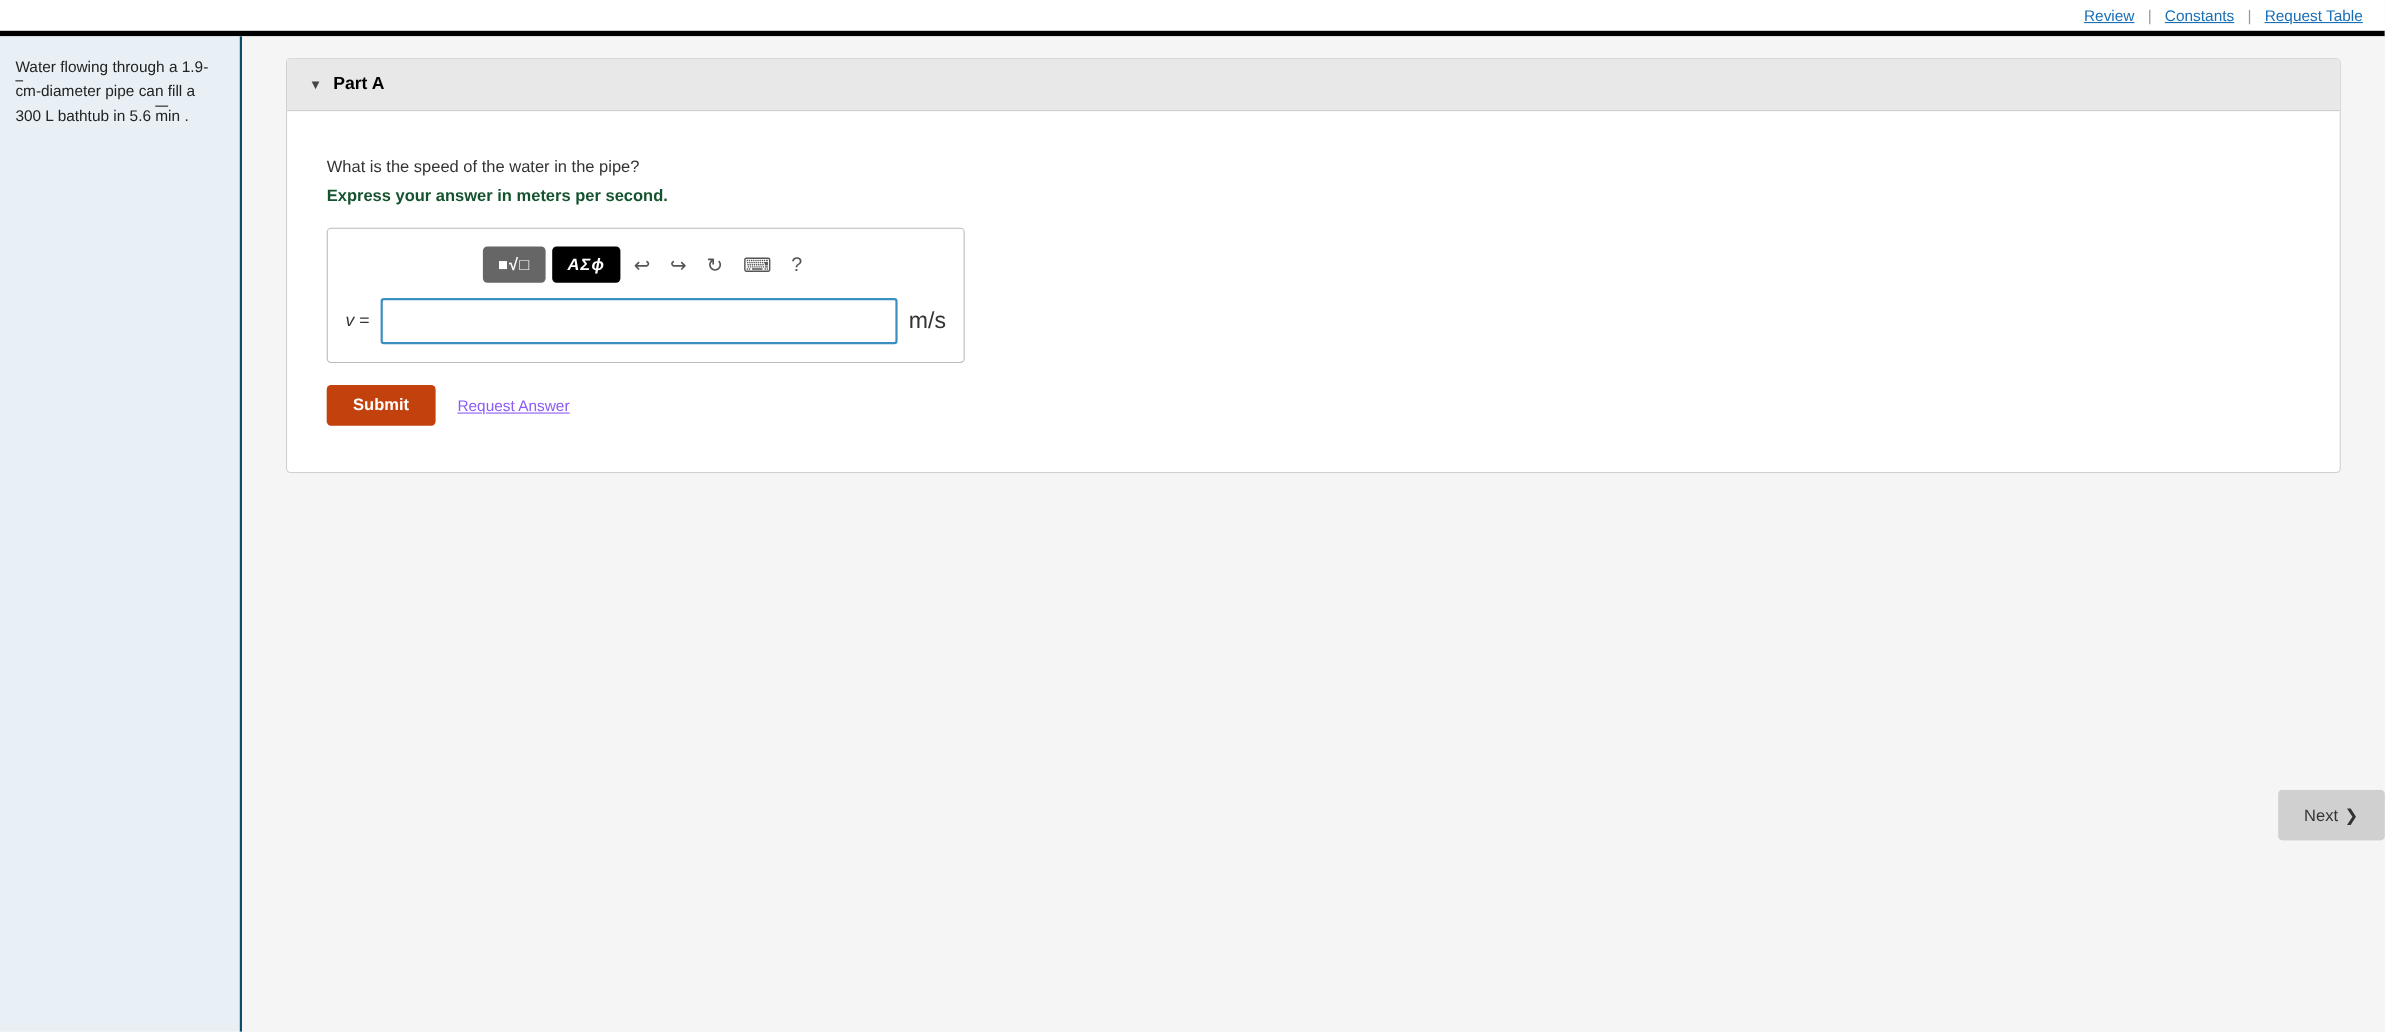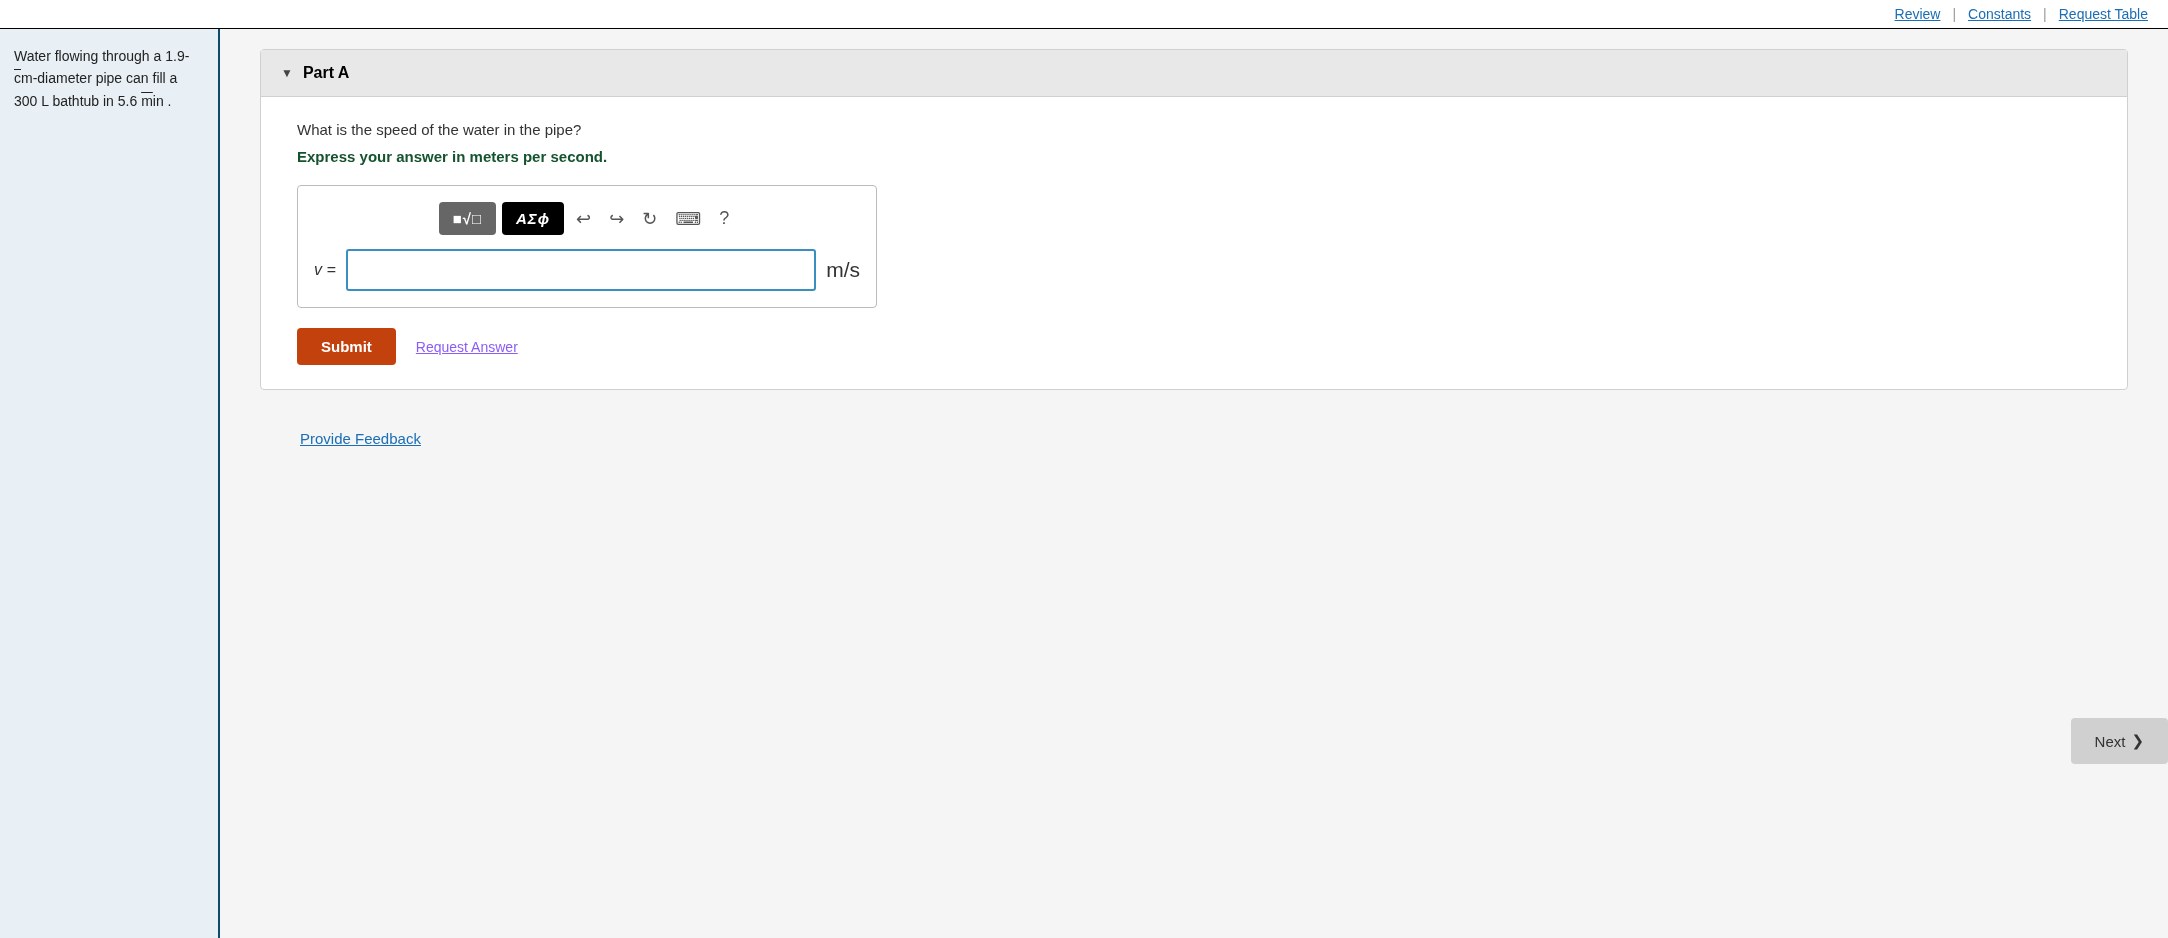--- a/index.html
+++ b/index.html
@@ -11,21 +11,21 @@
       flex-direction: column;
     }
 
     
     .top-bar {
       display: flex;
       justify-content: flex-end;
       align-items: center;
       padding: 6px 20px;
       background: #fff;
-      border-bottom: 1px solid #000000;
+      border-bottom: 5px solid #000000;
       gap: 12px;
       font-size: 14px;
     }
     .top-bar a {
       color: #1a6eb5;
       text-decoration: underline;
       cursor: pointer;
     }
     .top-bar .separator {
       color: #999;
@@ -74,21 +74,21 @@
       font-weight: bold;
       border-bottom: 1px solid #d0d0d0;
     }
     .part-header .chevron {
       font-size: 12px;
       color: #444;
     }
 
     
     .question-body {
-      padding: 24px 36px;
+      padding: 42px 36px;
     }
     .question-text {
       font-size: 15px;
       color: #333;
       margin-bottom: 10px;
     }
     .question-instruction {
       font-size: 15px;
       font-weight: bold;
       color: #14532d;
@@ -273,24 +273,20 @@
         </div>
 
         <div class="action-row">
           <button class="submit-btn">Submit</button>
           <button class="request-answer-link">Request Answer</button>
         </div>
 
       </div>
     </div>
 
-    <div class="footer-area">
-      <a class="provide-feedback-link">Provide Feedback</a>
-      <span></span>
-    </div>
 
   </div>
 </div>
 
 <button class="next-btn">
   <span>Next</span>
   <span>❯</span>
 </button>
 
 </body></html>

